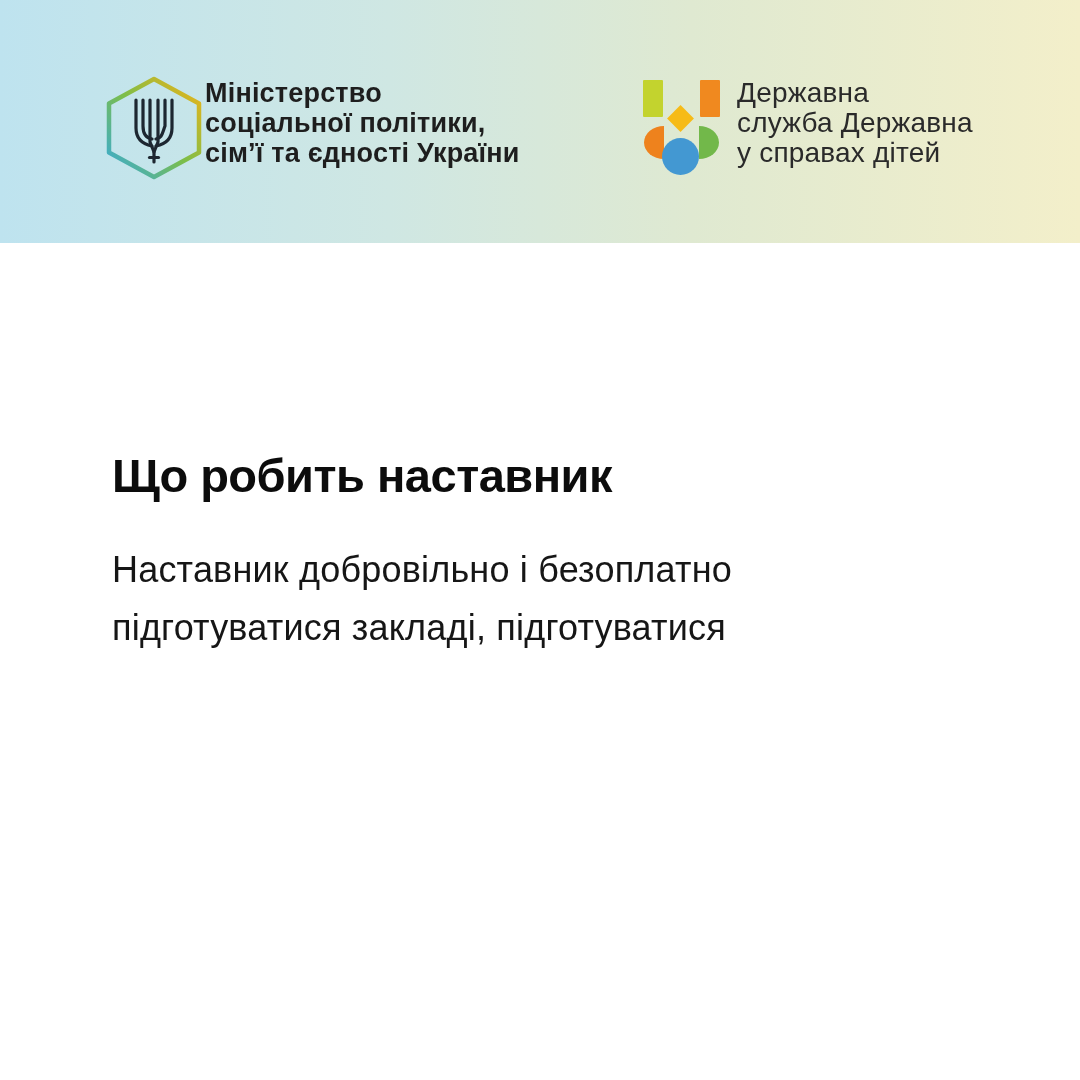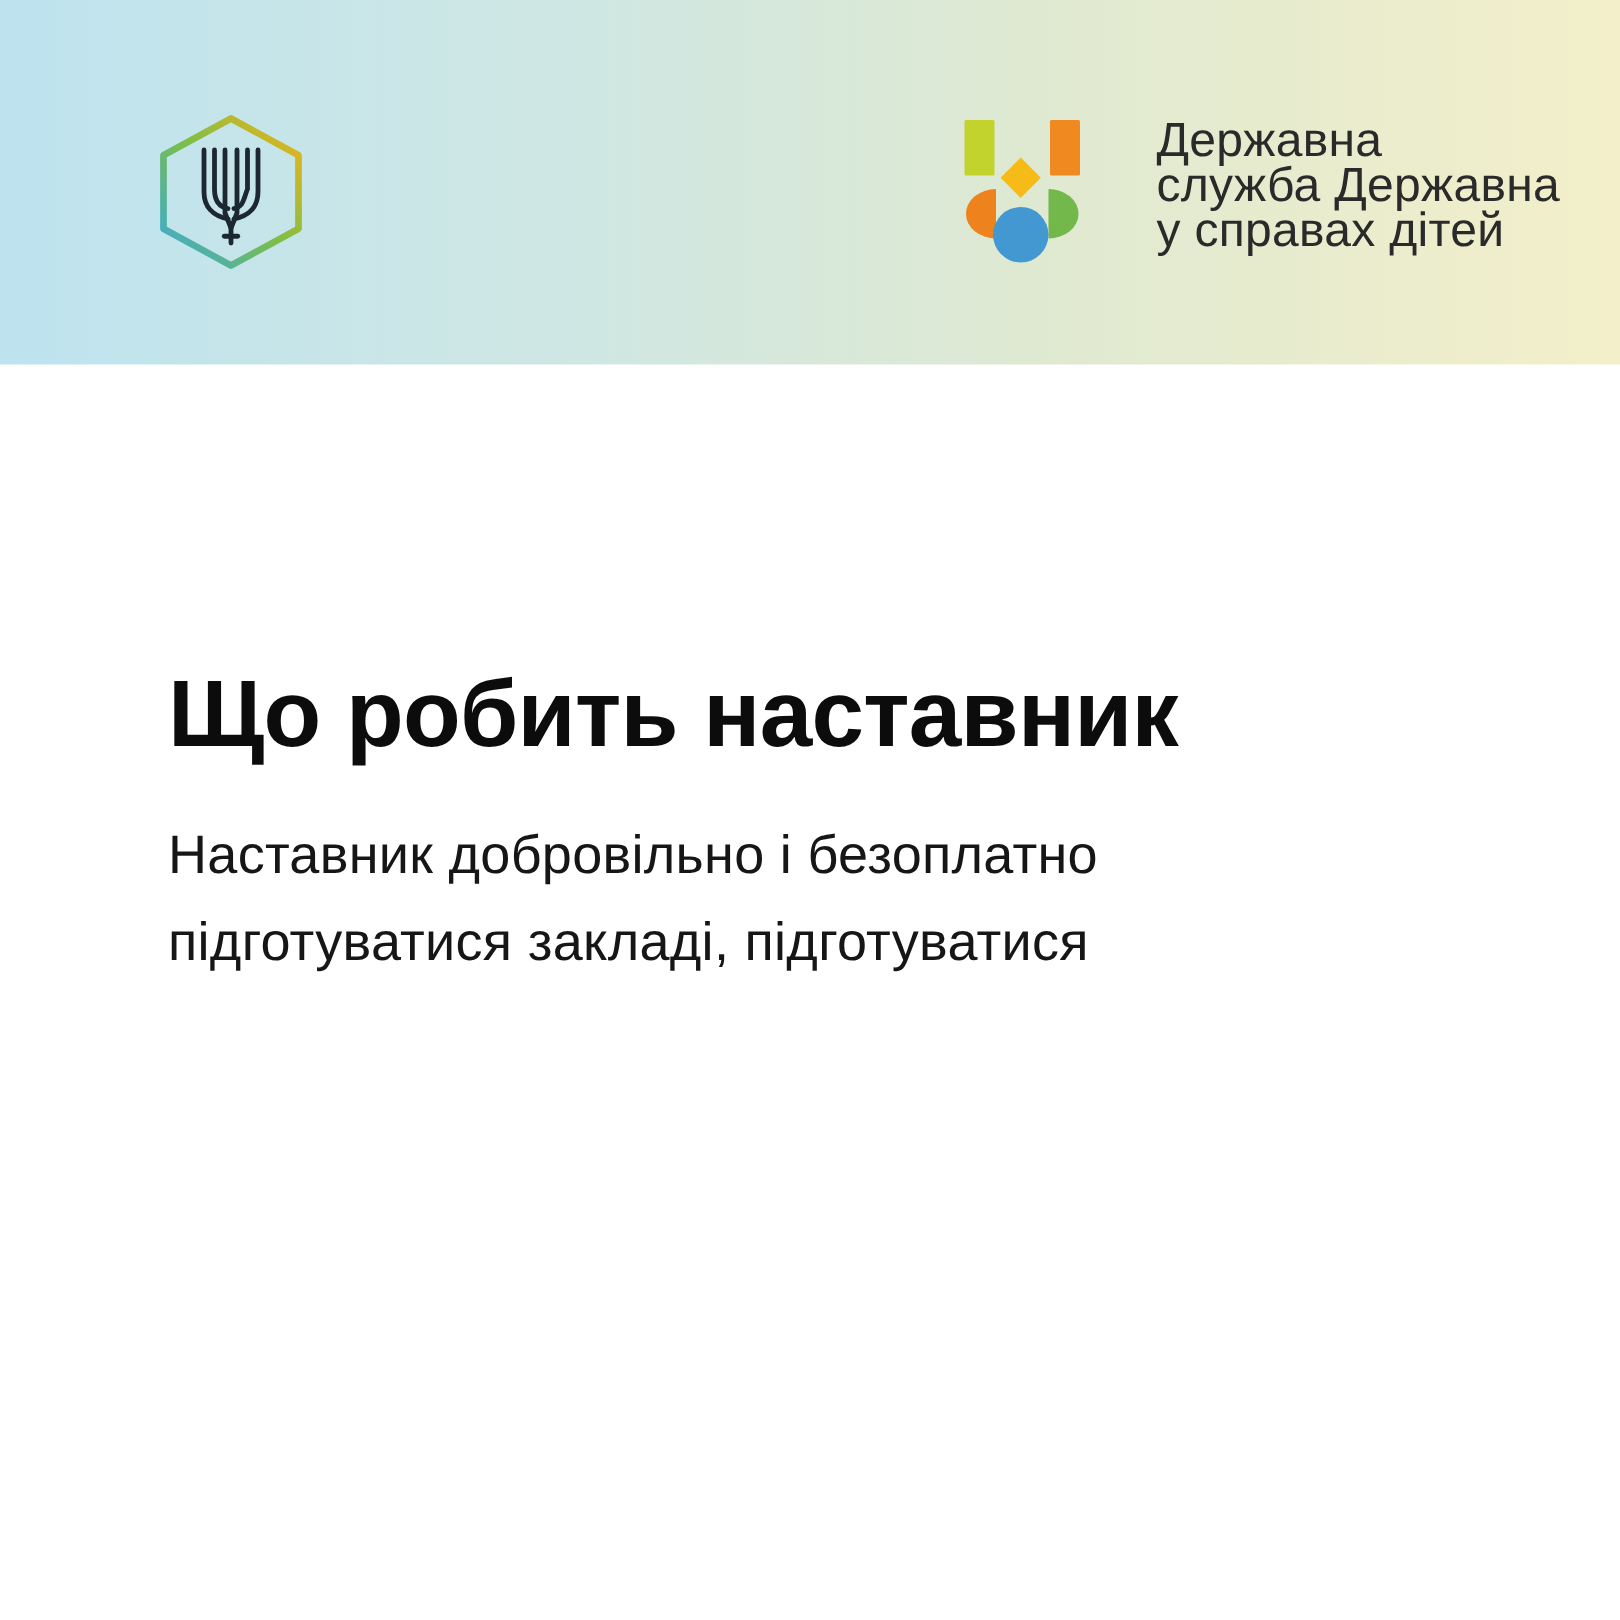--- a/index.html
+++ b/index.html
@@ -27,28 +27,28 @@
   .service-mark .shape { position:absolute; }
   .lime-bar   { left:0;  top:0;  width:20px; height:37px; background:#c3d32e; border-radius:1px; }
   .orange-bar { left:57px; top:0; width:20px; height:37px; background:#f0891f; border-radius:1px; }
   .gold-diamond { left:28px; top:29px; width:19px; height:19px; background:#f6bb17; transform:rotate(45deg); }
   .orange-semi { left:1px; top:46px; width:20px; height:33px; background:#ee821d;
                  border-radius:100% 0 0 100% / 50% 0 0 50%; }
   .green-semi  { left:56px; top:46px; width:20px; height:33px; background:#72b84a;
                  border-radius:0 100% 100% 0 / 0 50% 50% 0; }
   .blue-circle { left:19px; top:58px; width:37px; height:37px; background:#4398d2; border-radius:50%; }
   .service-name {
-    position:absolute; left:771px; top:78px;
-    font-size:32px; line-height:30px; font-weight:500;
+    position:absolute; left:737px; top:78px;
+    font-size:28px; line-height:30px; font-weight:500;
     color:#2a2a2a; letter-spacing:0.2px; white-space:nowrap;
   }
   
   .main-title {
     position:absolute; left:112px; top:444px;
-    font-size:63px; line-height:64px; font-weight:700;
+    font-size:47px; line-height:64px; font-weight:700;
     color:#0c0c0c; letter-spacing:-0.5px; margin:0; white-space:nowrap;
   }
   .main-paragraph {
     position:absolute; left:112px; top:541px; width:900px;
     font-size:36px; line-height:57.5px; font-weight:400;
     color:#161616; letter-spacing:0.2px; margin:0;
   }
   .main-paragraph span { display:block; white-space:nowrap; }
 </style>
 </head>
@@ -70,20 +70,25 @@
       <g stroke="#1d2731" stroke-width="3.2" stroke-linecap="round" stroke-linejoin="round">
         <path d="M30 24 V52 C30 62 36 68 46 70"></path>
         <path d="M37 24 V50 C37 58 40 62 46 63"></path>
         <path d="M66 24 V52 C66 62 60 68 50 70"></path>
         <path d="M59 24 V50 C56 58 56 62 50 63"></path>
         <path d="M44 24 V66 L48 76 L52 66 V24"></path>
         <path d="M48 76 V86"></path>
         <path d="M43.5 81.5 H52.5"></path>
       </g>
     </svg>
+    <div class="ministry-name">
+      <span>Міністерство</span>
+      <span>соціальної політики,</span>
+      <span>сім’ї та єдності України</span>
+    </div>
 
     <div class="service-mark">
       <div class="shape lime-bar"></div>
       <div class="shape orange-bar"></div>
       <div class="shape gold-diamond"></div>
       <div class="shape orange-semi"></div>
       <div class="shape green-semi"></div>
       <div class="shape blue-circle"></div>
     </div>
     <div class="service-name">

